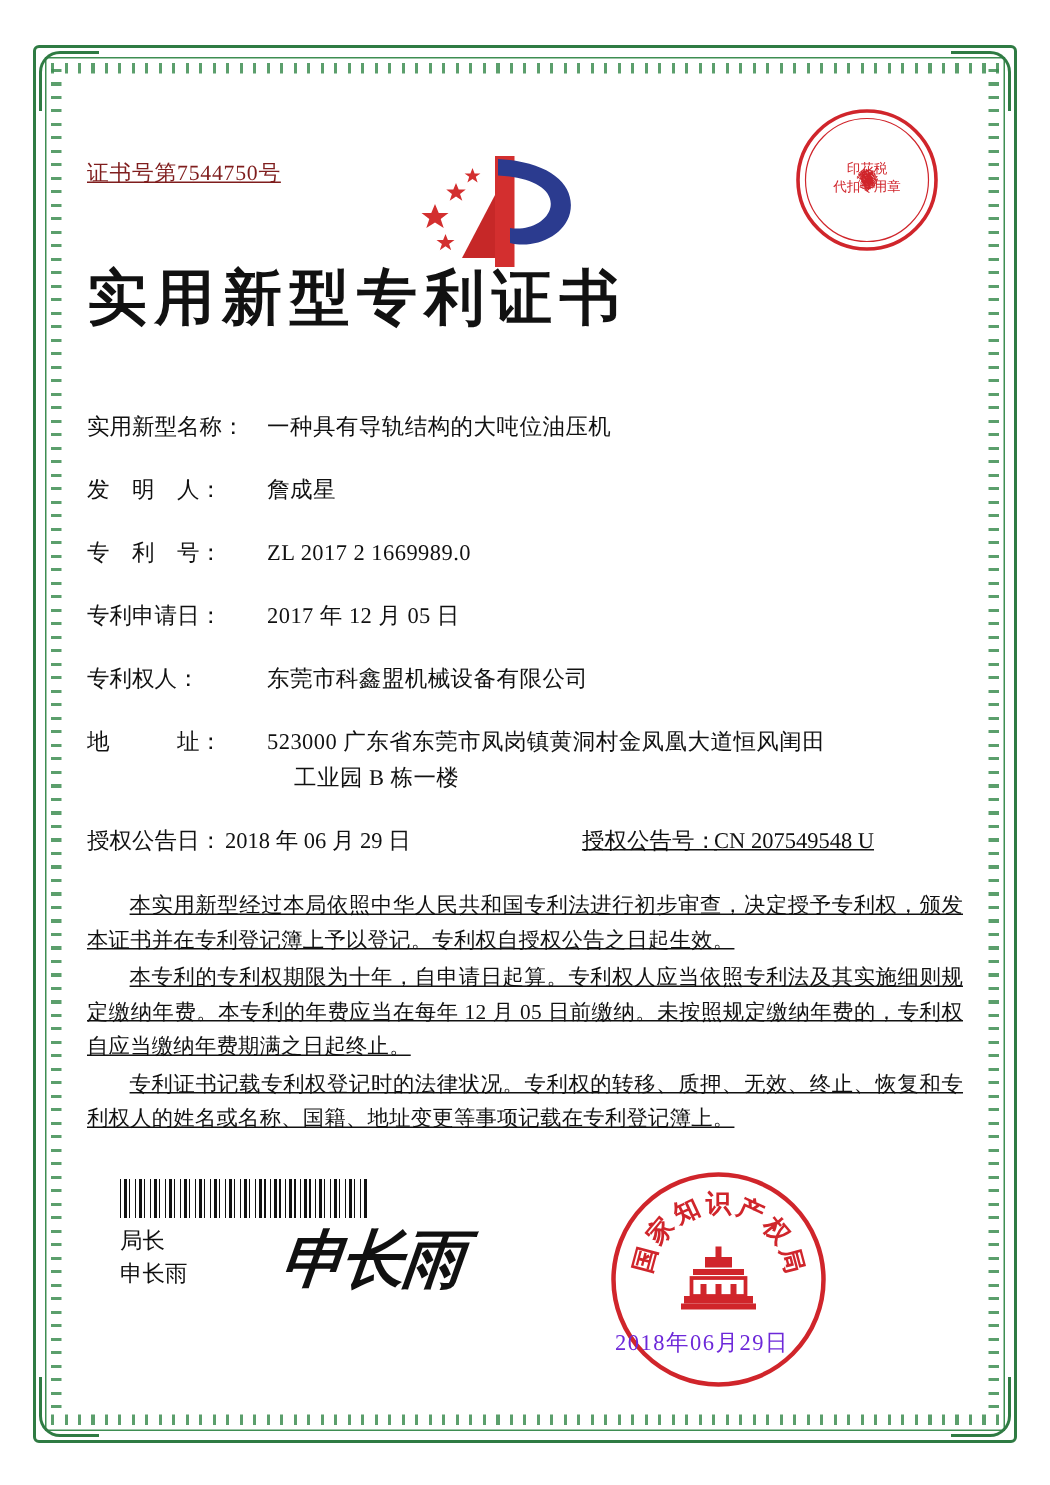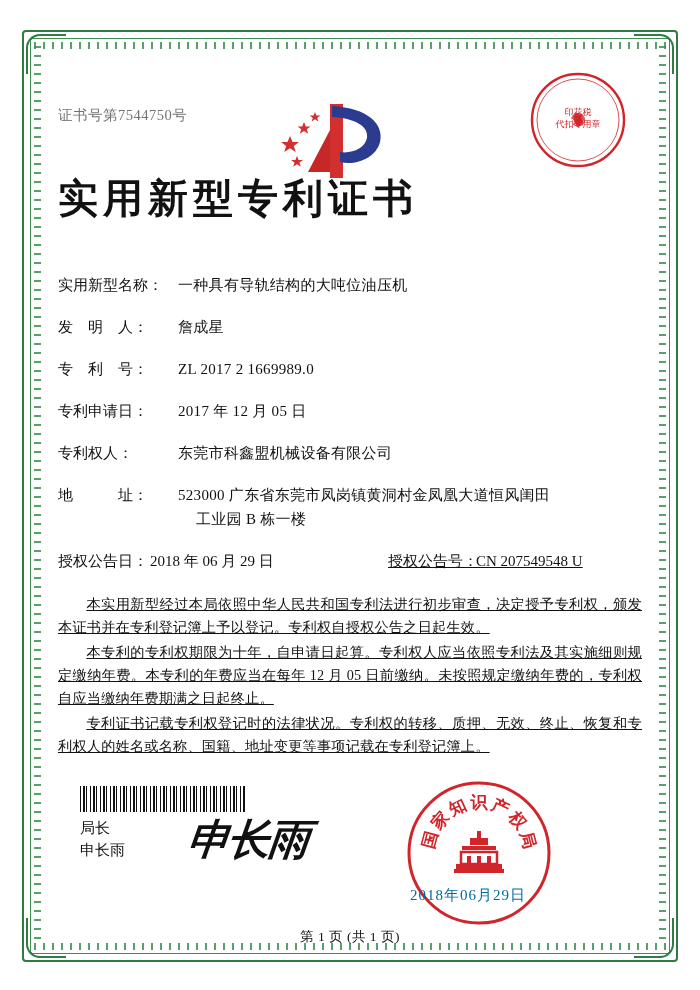--- a/index.html
+++ b/index.html
@@ -78,22 +78,23 @@
   .content {
     position: absolute;
     left: 58px;
     right: 58px;
     top: 92px;
   }
 
   .cert-no {
     font-size: 14.5px;
     letter-spacing: .5px;
-    color: #737373;
+    color: #7f1d1d;
     margin-top: 14px;
+    text-decoration: underline;
   }
 
   
   .logo {
     position: absolute;
     left: 268px;
     top: 96px;
     width: 130px;
     height: 85px;
   }
@@ -205,21 +206,21 @@
     left: 404px;
     top: 778px;
     width: 150px;
     height: 150px;
   }
   .seal-date {
     position: absolute;
     left: 410px;
     top: 886px;
     font-size: 15px;
-    color: #0369a1;
+    color: #6d28d9;
     letter-spacing: 1px;
   }
 
   .page-number {
     position: absolute;
     left: 0;
     right: 0;
     top: 928px;
     text-align: center;
     font-size: 13.5px;
@@ -382,15 +383,14 @@
         <rect x="83" y="78" width="4" height="8"></rect>
         <rect x="58" y="68" width="34" height="4"></rect>
         <rect x="66" y="60" width="18" height="7"></rect>
         <rect x="73" y="53" width="4" height="7"></rect>
         <rect x="50" y="91" width="50" height="4"></rect>
       </g>
     </svg>
   </div>
   <div class="seal-date">2018年06月29日</div>
 
-  <div class="page-number">第 1 页 (共 1 页)</div>
 
 </div>
 
 </body></html>

